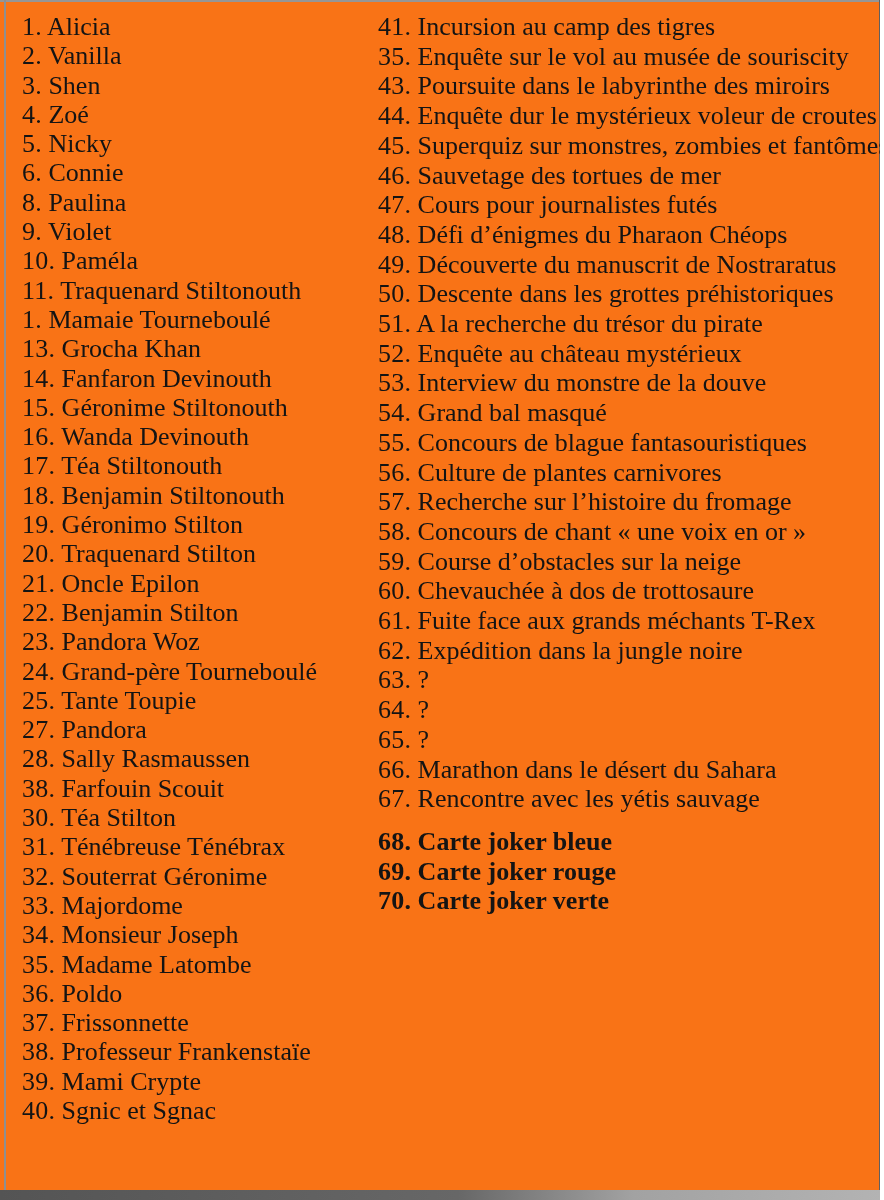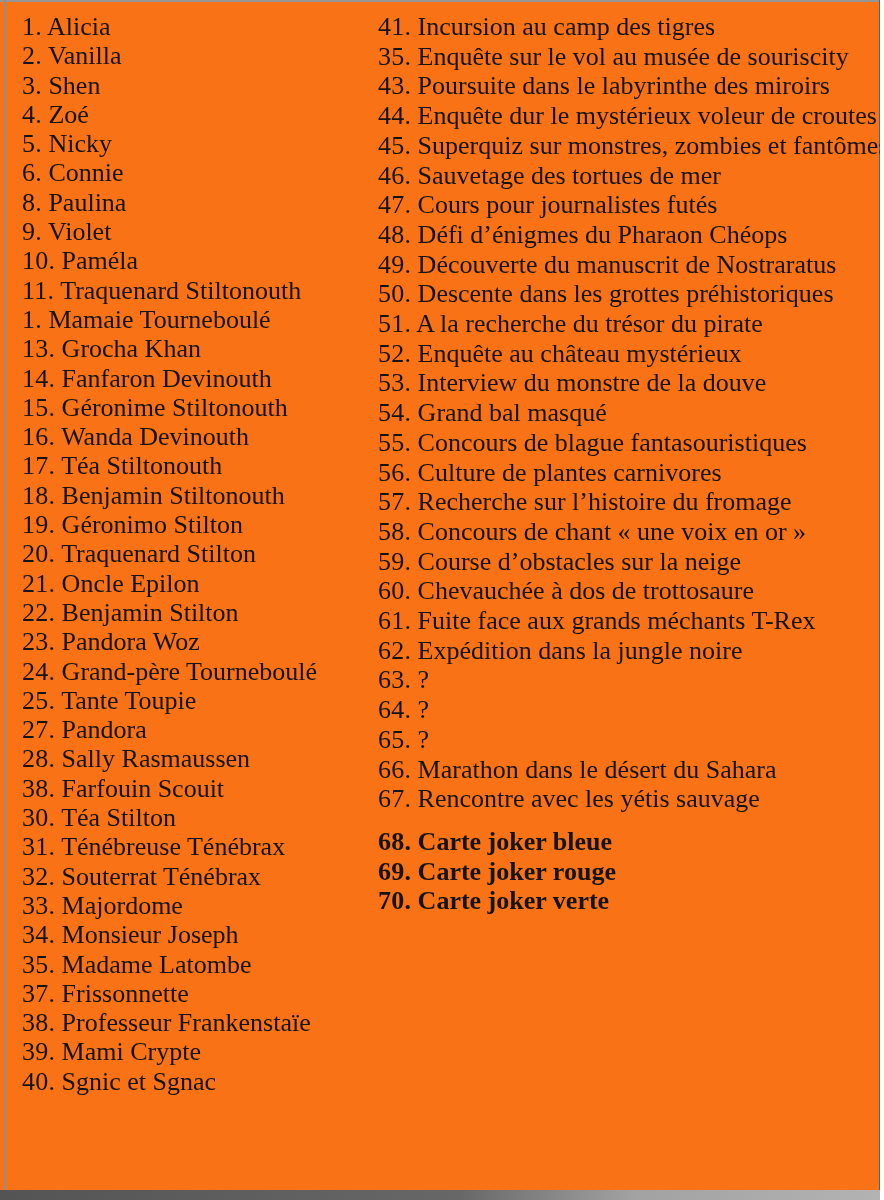--- a/index.html
+++ b/index.html
@@ -70,24 +70,25 @@
         <div class="row"><span class="num">21.</span> <span class="txt">Oncle Epilon</span></div>
         <div class="row"><span class="num">22.</span> <span class="txt">Benjamin Stilton</span></div>
         <div class="row"><span class="num">23.</span> <span class="txt">Pandora Woz</span></div>
         <div class="row"><span class="num">24.</span> <span class="txt">Grand-père Tourneboulé</span></div>
         <div class="row"><span class="num">25.</span> <span class="txt">Tante Toupie</span></div>
         <div class="row"><span class="num">27.</span> <span class="txt">Pandora</span></div>
         <div class="row"><span class="num">28.</span> <span class="txt">Sally Rasmaussen</span></div>
         <div class="row"><span class="num">38.</span> <span class="txt">Farfouin Scouit</span></div>
         <div class="row"><span class="num">30.</span> <span class="txt">Téa Stilton</span></div>
         <div class="row"><span class="num">31.</span> <span class="txt">Ténébreuse Ténébrax</span></div>
-        <div class="row"><span class="num">32.</span> <span class="txt">Souterrat Ténébrax</span></div>
+        <div class="row"><span class="num">32.</span> <span class="txt">Souterrat Géronime</span></div>
         <div class="row"><span class="num">33.</span> <span class="txt">Majordome</span></div>
         <div class="row"><span class="num">34.</span> <span class="txt">Monsieur Joseph</span></div>
         <div class="row"><span class="num">35.</span> <span class="txt">Madame Latombe</span></div>
+        <div class="row"><span class="num">36.</span> <span class="txt">Poldo</span></div>
         <div class="row"><span class="num">37.</span> <span class="txt">Frissonnette</span></div>
         <div class="row"><span class="num">38.</span> <span class="txt">Professeur Frankenstaïe</span></div>
         <div class="row"><span class="num">39.</span> <span class="txt">Mami Crypte</span></div>
         <div class="row"><span class="num">40.</span> <span class="txt">Sgnic et Sgnac</span></div>
       </div>
     </div>
   <div class="column col-1">
       <div class="group">
         <div class="row"><span class="num">41.</span> <span class="txt">Incursion au camp des tigres</span></div>
         <div class="row"><span class="num">35.</span> <span class="txt">Enquête sur le vol au musée de souriscity</span></div>

